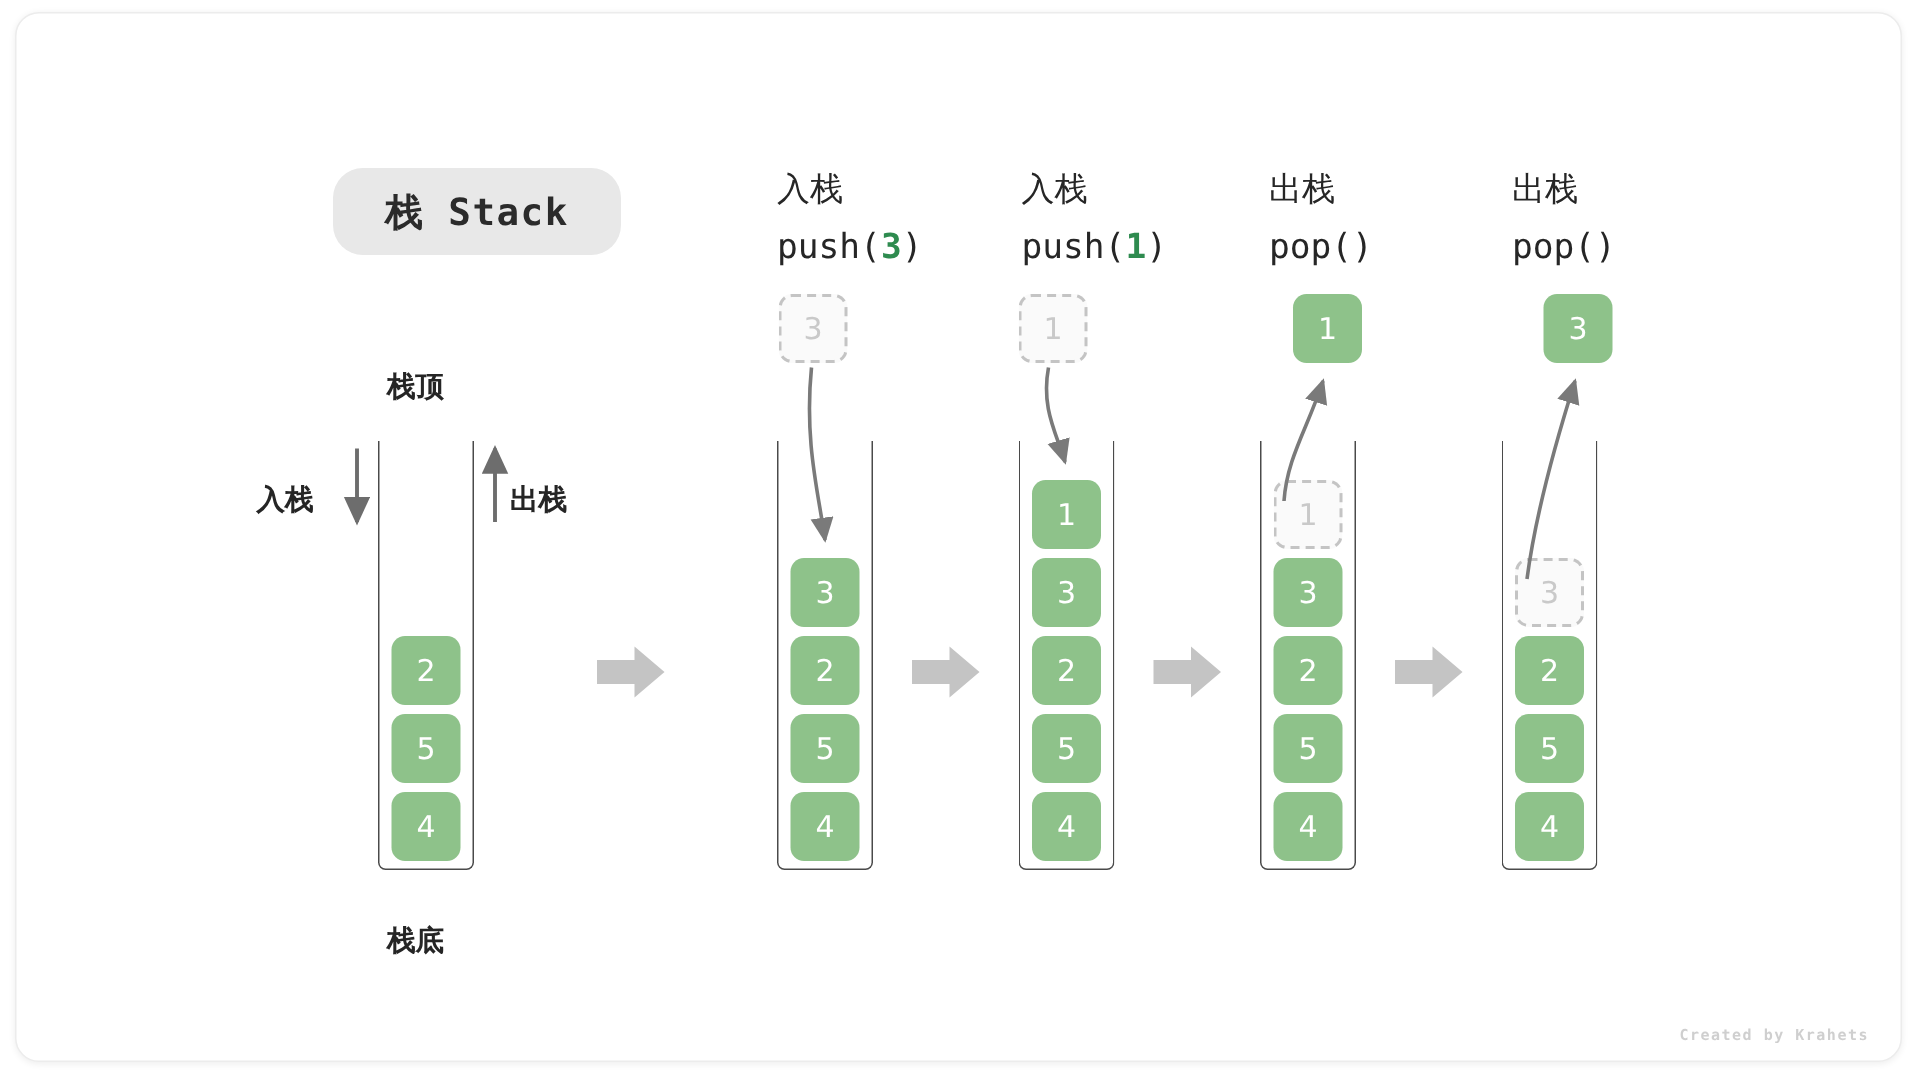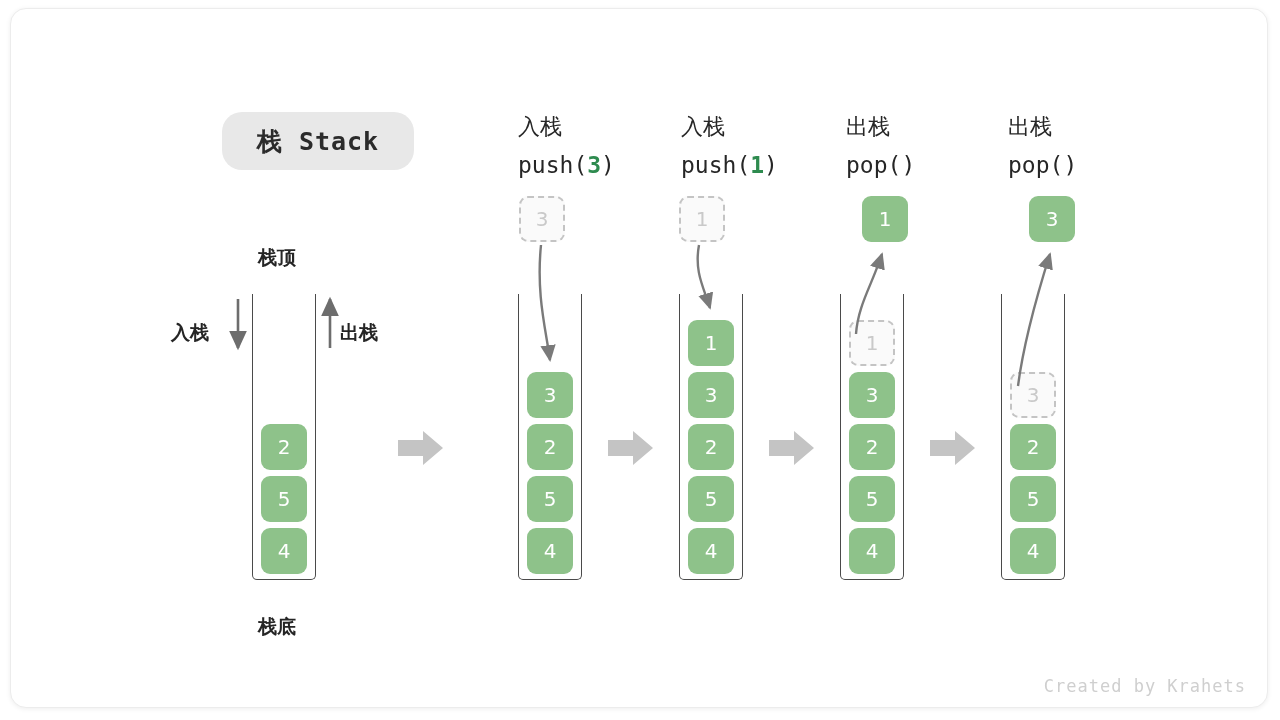--- a/index.html
+++ b/index.html
@@ -118,23 +118,24 @@
     color: #c9c9c9;
     border: 2px dashed #c4c4c4;
   }
 
   
   .credit {
     position: absolute;
     right: 34px;
     bottom: 24px;
     color: #cfcfcf;
-    font-size: 17px;
+    font-size: 10px;
     letter-spacing: 1px;
     font-family: "DejaVu Sans Mono", "Liberation Mono", monospace;
+    font-weight: bold;
   }
 
   svg.overlay {
     position: absolute;
     left: 0; top: 0;
     width: 1280px;
     height: 720px;
     pointer-events: none;
   }
 </style>

